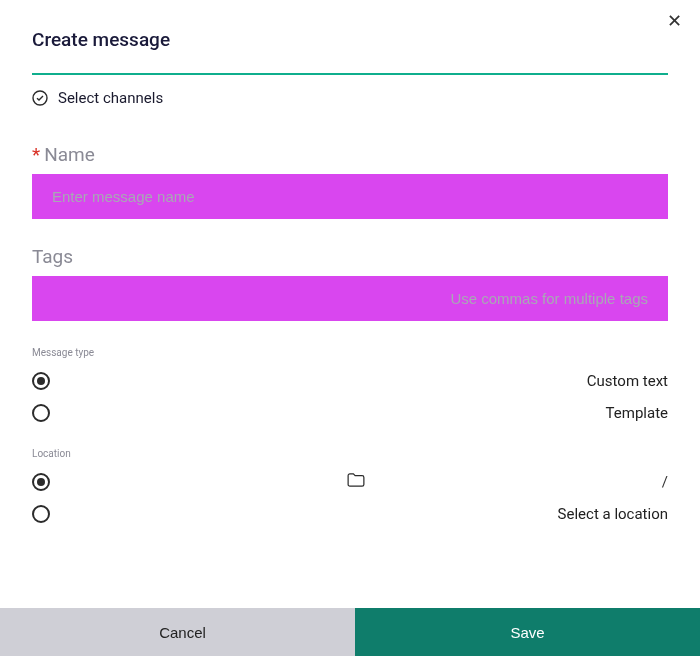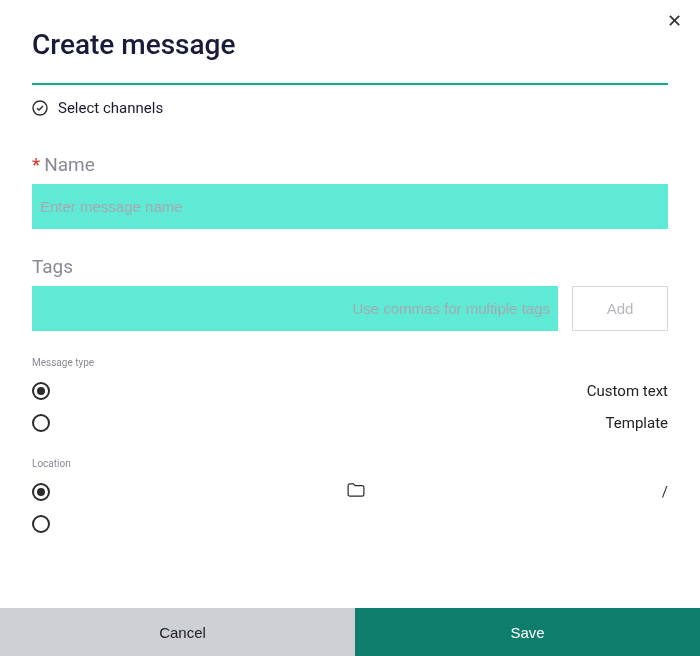--- a/index.html
+++ b/index.html
@@ -28,21 +28,21 @@
     background: none;
     border: none;
     line-height: 1;
   }
   .content {
     flex: 1;
     padding: 28px 32px 0 32px;
     overflow: auto;
   }
   h1.title {
-    font-size: 28px;
+    font-size: 19px;
     font-weight: 500;
     color: #1a1a3a;
     margin-bottom: 22px;
   }
   .progress-line {
     height: 2px;
     background: #0fae8d;
     margin-bottom: 14px;
   }
   .steps {
@@ -74,23 +74,23 @@
   .field-group { margin-bottom: 26px; }
   .field-label {
     font-size: 19px;
     color: #8a8a95;
     margin-bottom: 8px;
     display: block;
   }
   .req { color: #d93025; margin-right: 4px; }
   .text-input {
     width: 100%;
-    background: #5eead4;
+    background: #d946ef;
     border: none;
-    padding: 14px 8px;
+    padding: 14px 20px;
     font-size: 15px;
     color: #333;
     outline: none;
   }
   .text-input::placeholder { color: #a8a8b4; }
   .tags-row { display: flex; gap: 14px; }
   .tags-row .text-input { flex: 1; text-align: right; }
   .add-btn {
     width: 96px;
     border: 1px solid #d6d6dc;
@@ -179,21 +179,20 @@
       <label class="field-label">
         <span class="req">*</span><span>Name</span>
       </label>
       <input class="text-input" type="text" placeholder="Enter message name" style="">
     </div>
 
     <div class="field-group">
       <label class="field-label">Tags</label>
       <div class="tags-row">
         <input class="text-input" type="text" placeholder="Use commas for multiple tags" style="">
-        <button class="add-btn">Add</button>
       </div>
     </div>
 
     <div class="field-group">
       <span class="section-label">Message type</span>
       <div class="radio-row">
         <span class="radio selected"></span>
         <span>Custom text</span>
       </div>
       <div class="radio-row">
@@ -208,20 +207,21 @@
         <span class="radio selected"></span>
         <span>
           <svg class="folder-icon" viewBox="0 0 20 16" fill="none" stroke="#2b2b2b" stroke-width="1.4">
             <path d="M1 3 a2 2 0 0 1 2-2 h4 l2 2 h8 a2 2 0 0 1 2 2 v8 a2 2 0 0 1-2 2 H3 a2 2 0 0 1-2-2 Z"></path>
           </svg>
         </span>
         <span class="slash">/</span>
       </div>
       <div class="radio-row">
         <span class="radio"></span>
+        <span>Select a location</span>
       </div>
     </div>
 
   </div>
 
   <div class="footer">
     <button class="btn-cancel">Cancel</button>
     <button class="btn-save">Save</button>
   </div>
 

